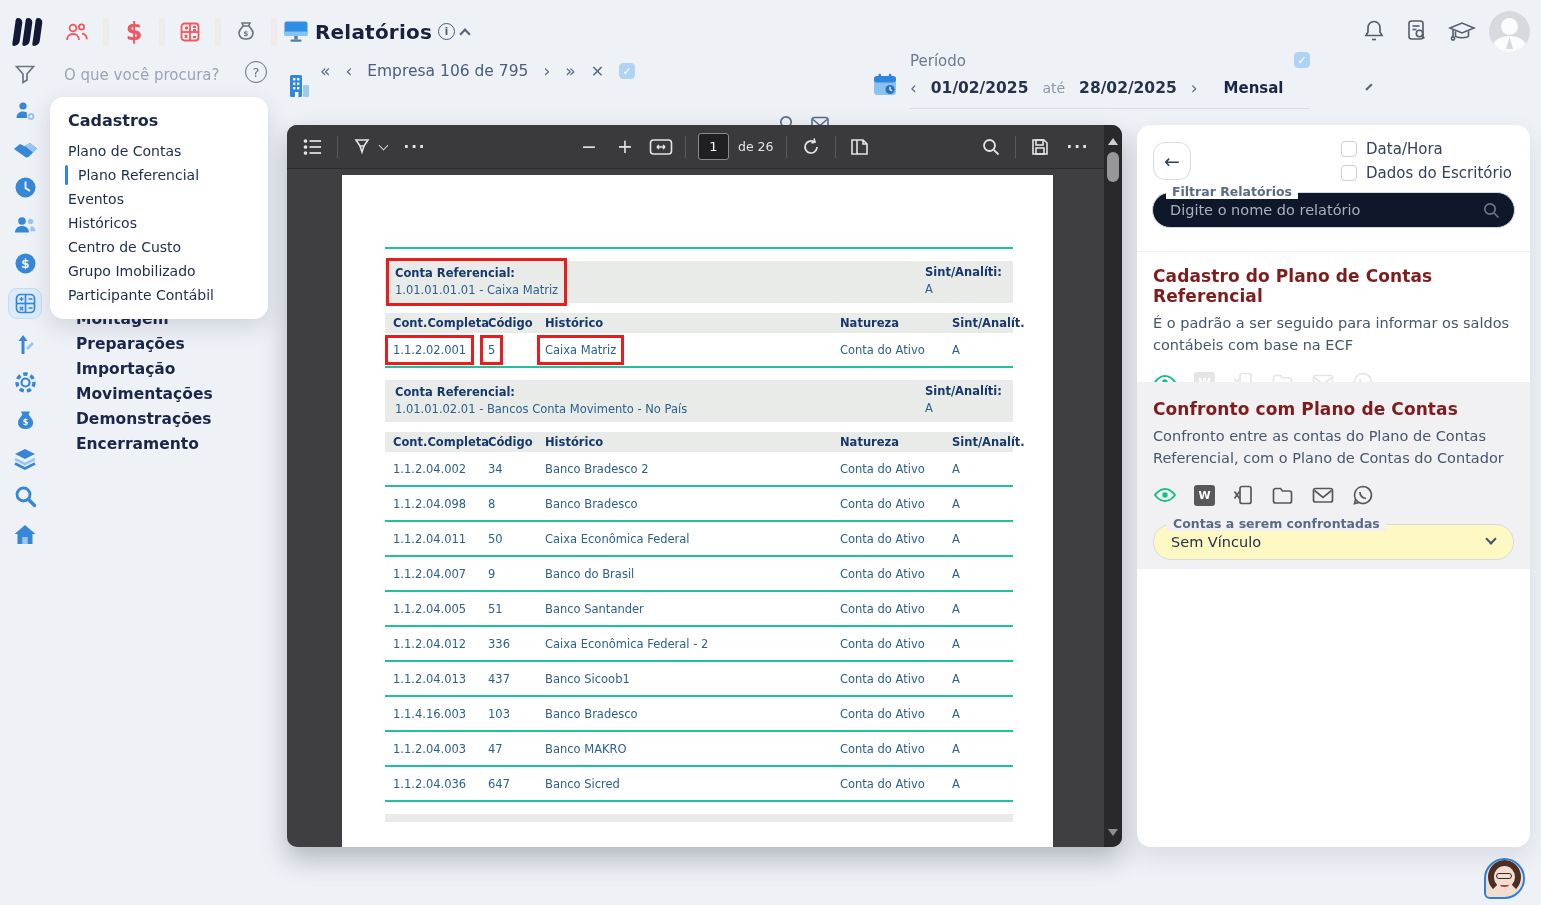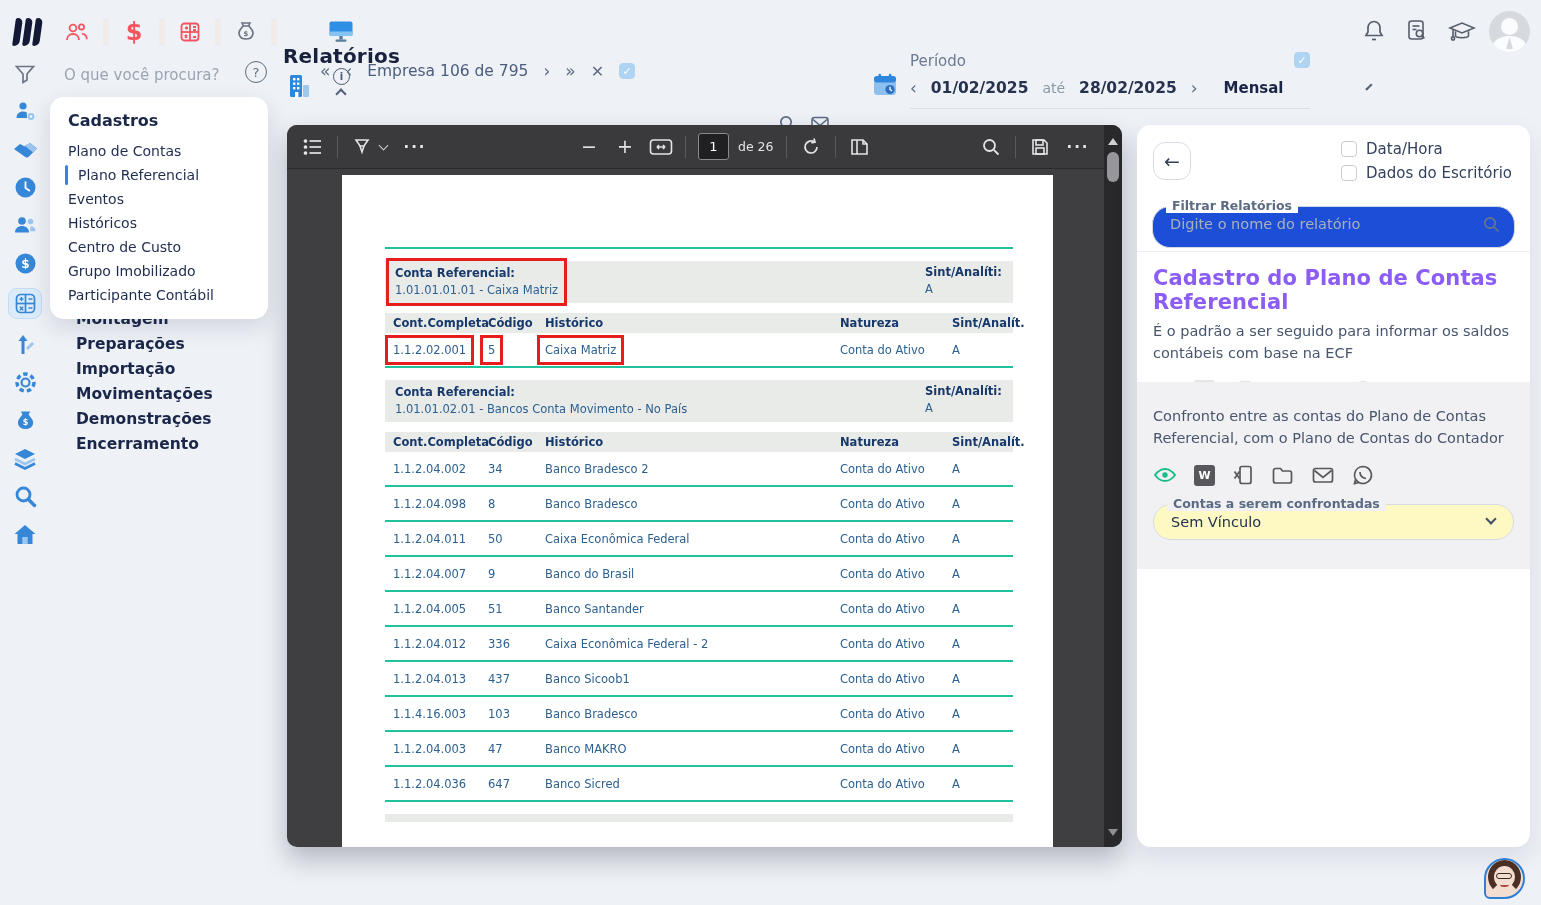--- a/index.html
+++ b/index.html
@@ -8,21 +8,21 @@
          font-family:"DejaVu Sans", sans-serif; overflow:hidden; color:#1b2647; }
   .abs { position:absolute; }
   svg { display:block; }
 
   
   .logo { left:14px; top:18px; display:flex; gap:3px; align-items:flex-end; }
   .logo i { display:block; width:7px; height:28px; background:#141a36; border-radius:2px 5px 5px 2px; transform:skewX(-8deg); }
   .top-icons { left:64px; top:18px; display:flex; align-items:center; }
   .top-icons .tdiv { width:6px; height:28px; background:#f0ebe8; border-radius:3px; margin:0 13px; }
   .dollar-red { color:#f4555e; font-size:24px; font-weight:bold; line-height:26px; }
-  .title-group { left:283px; top:19px; display:flex; align-items:center; gap:0;flex-direction:column; }
+  .title-group { left:283px; top:19px; display:flex; align-items:center; gap:6px; }
   .title-group h1 { font-size:20px; font-weight:bold; color:#18223c; letter-spacing:.2px; }
   .info-i { width:17px; height:17px; border:1.5px solid #4c5a70; border-radius:50%;
             font-size:10px; color:#4c5a70; display:flex; align-items:center; justify-content:center; font-weight:bold; }
   .chev { display:inline-block; width:8px; height:8px; border-right:2px solid #55627a; border-bottom:2px solid #55627a; }
   .chev.up { transform:rotate(-135deg); margin-top:5px; }
   .chev.down { transform:rotate(45deg); margin-top:-3px; }
   .right-icons { left:1362px; top:18px; display:flex; align-items:center; gap:19px; color:#555e6b; }
   .avatar-top { left:1489px; top:11px; width:41px; height:41px; border-radius:50%; background:#d6dade; overflow:hidden; }
   .avatar-top .head { position:absolute; left:12px; top:7px; width:17px; height:17px; border-radius:50%; background:#fbfcfd; }
   .avatar-top .body { position:absolute; left:4px; top:25px; width:33px; height:20px; border-radius:50% 50% 0 0; background:#fbfcfd; }
@@ -117,31 +117,31 @@
 
   
   .rpanel { left:1137px; top:125px; width:393px; height:722px; background:#fff; border-radius:14px;
             box-shadow:0 10px 24px rgba(30,40,70,.10); overflow:hidden; }
   .back-btn { position:absolute; left:16px; top:17px; width:38px; height:38px; border:1px solid #d7dce3;
               border-radius:12px; display:flex; align-items:center; justify-content:center;
               font-size:19px; color:#33415c; cursor:pointer; background:#fff; }
   .opts { position:absolute; right:18px; top:15px; display:flex; flex-direction:column; gap:6px; }
   .opt-row { display:flex; align-items:center; gap:9px; }
   .opt-row span { font-size:15px; color:#33415c; }
-  .filter-field { position:absolute; left:15px; right:15px; top:81px; height:42px; border:1px solid #d3d9e0;
-                  border-radius:18px; background:#1d4ed8; }
+  .filter-field { position:absolute; left:15px; right:15px; top:67px; height:36px; border:1px solid #d3d9e0;
+                  border-radius:18px; background:#0f172a; }
   .field-label { position:absolute; top:-9px; left:13px; background:#fff; padding:0 6px; font-size:12.5px;
                  font-weight:bold; color:#5b6b84; }
   .filter-field .ph { line-height:34px; padding:0 17px; color:#a9b0bb; font-size:14.5px; }
   .filter-field .sic { position:absolute; right:13px; top:8px; color:#6b7684; }
   .rp-divider { position:absolute; left:0; right:0; top:126px; border-top:1px solid #edeff3; }
   .rcard { position:absolute; left:0; right:0; padding:14px 16px 16px; }
   .rcard.c1 { top:127px; }
   .rcard.c2 { top:257px; background:#f1f1f3; height:187px; padding-top:17px; }
-  .rcard h2 { font-size:21px; font-weight:bold; color:#8b5cf6; letter-spacing:.1px; }
+  .rcard h2 { font-size:17px; font-weight:bold; color:#7f1d1d; letter-spacing:.1px; }
   .rcard p { font-size:14.5px; color:#47556d; line-height:22px; margin-top:6px; }
   .exports { display:flex; align-items:center; gap:17px; margin-top:15px; }
   .wbox { width:21px; height:21px; background:#58585c; color:#fff; border-radius:3px; font-size:11px;
           font-weight:bold; display:flex; align-items:center; justify-content:center; }
   .ghost { opacity:.15; }
   .select-field { position:relative; height:36px; background:#fef9c3; border:1px solid #d6dbe1; border-radius:18px; margin-top:18px; }
   .select-field .field-label { background:#f1f1f3; }
   .select-field .val { line-height:34px; padding:0 17px; font-size:14.5px; color:#22324e; }
   .select-field .chev.down { position:absolute; right:18px; top:13px; border-color:#44516a; }
 
@@ -678,20 +678,21 @@
         <span class="ghost">
           <svg width="22" height="22" viewBox="0 0 22 22" fill="none" stroke="#58585c" stroke-width="1.7">
               <path d="M11 2.5a8.5 8.5 0 1 1-7.4 12.7L2.5 19.5l4.4-1.1A8.5 8.5 0 0 1 11 2.5z"></path>
               <path d="M8 8c0 4 2.5 6 6 6.5"></path>
             </svg>
         </span>
       </div>
     </div>
 
     <div class="rcard c2">
+      <h2>Confronto com Plano de Contas</h2>
       <p>Confronto entre as contas do Plano de Contas Referencial, com o Plano de Contas do Contador</p>
       <div class="exports">
         <span>
           <svg width="24" height="22" viewBox="0 0 24 22" fill="none">
               <path d="M2 11s4-6 10-6 10 6 10 6-4 6-10 6S2 11 2 11z" stroke="#19bd8b" stroke-width="1.9"></path>
               <circle cx="12" cy="11" r="2.7" fill="#19bd8b"></circle>
             </svg>
         </span>
         <span class="wbox">W</span>
         <span>

